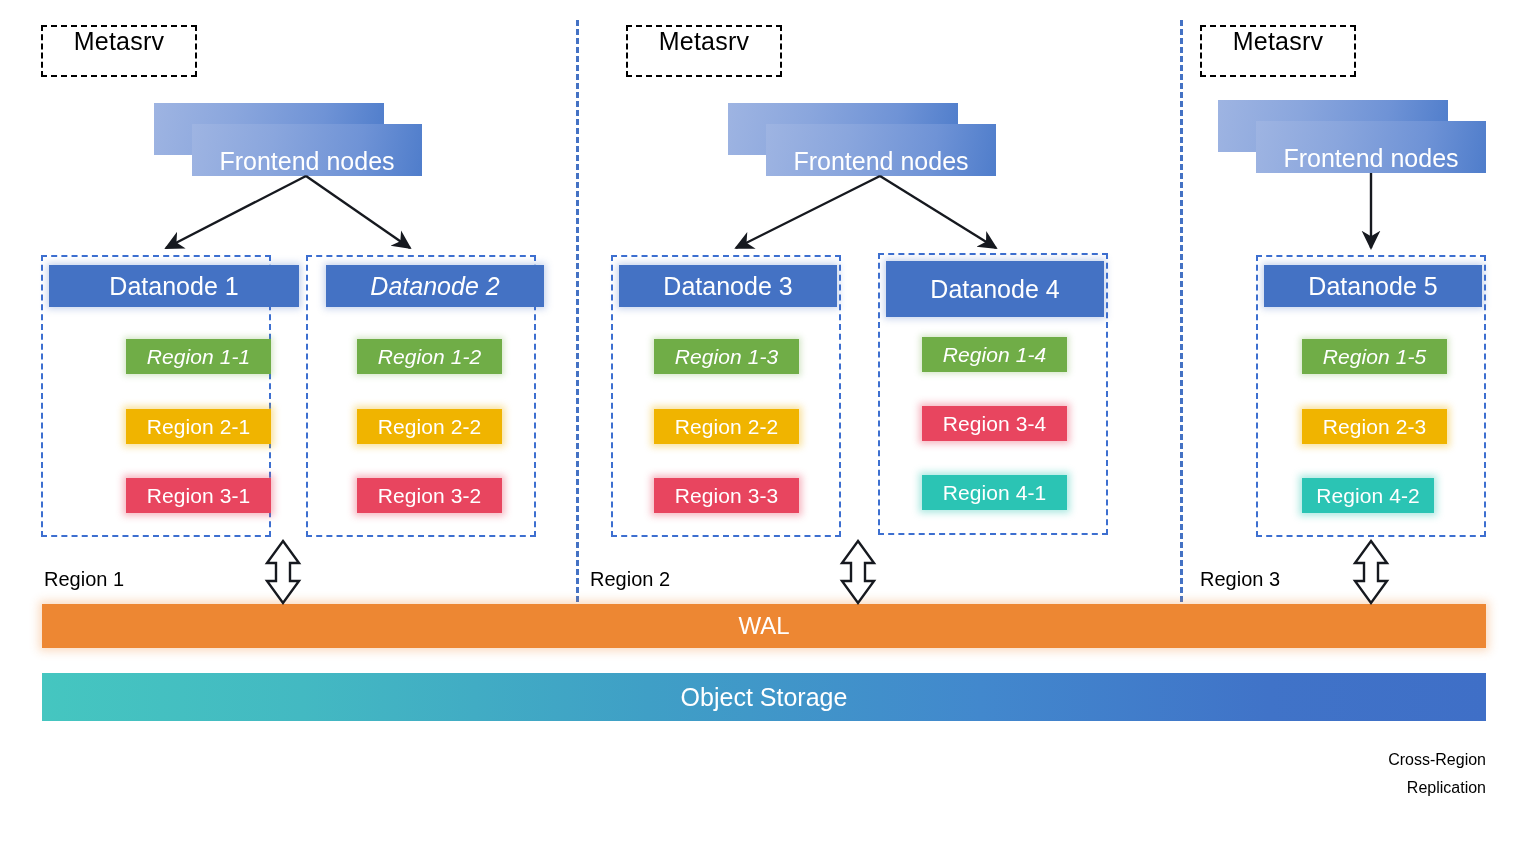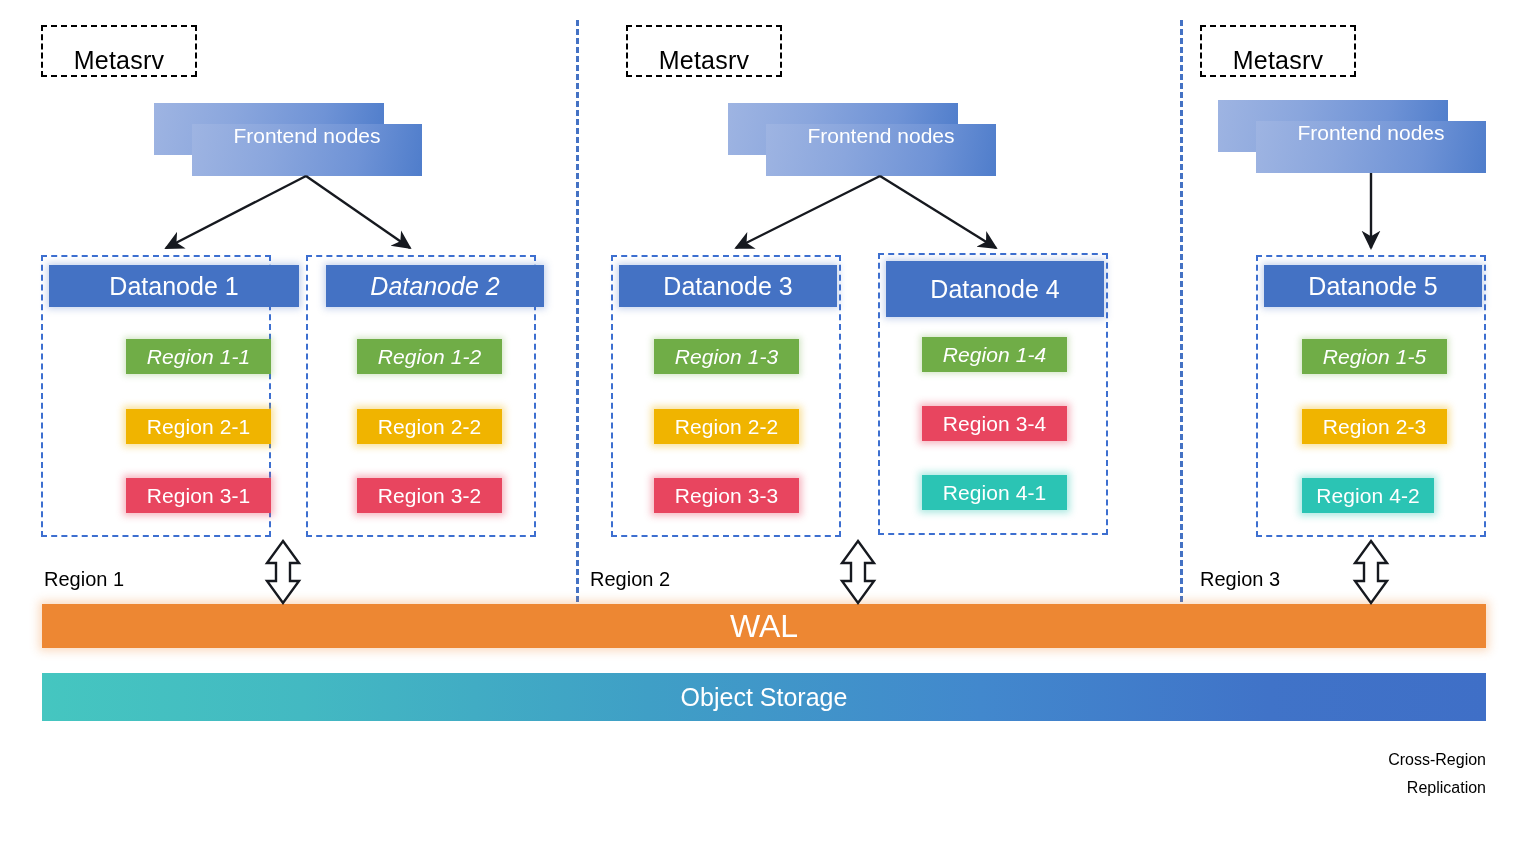--- a/index.html
+++ b/index.html
@@ -18,39 +18,39 @@
     background: #ffffff;
     overflow: hidden;
   }
   .abs { position: absolute; }
 
   
   .metasrv {
     border: 2.5px dashed #000000;
     background: #ffffff;
     display: flex;
-    align-items: flex-end;
+    align-items: flex-start;
     justify-content: center;
     font-size: 25px;
     color: #000000;
     letter-spacing: .2px;
   }
 
   
   .fe-group { position: absolute; }
   .fe-back, .fe-front {
     position: absolute;
     background: linear-gradient(100deg, #9eb4e2 0%, #8aa6dd 35%, #6f93d6 72%, #4f7dcb 100%);
   }
   .fe-front {
     display: flex;
-    align-items: flex-start;
-    justify-content: center;
-    color: #ffffff;
-    font-size: 21px;
+    align-items: flex-end;
+    justify-content: center;
+    color: #ffffff;
+    font-size: 25px;
     white-space: nowrap;
   }
 
   
   .dn-box {
     position: absolute;
     border: 2.5px dashed #3d6fd0;
     background: #ffffff;
     box-sizing: border-box;
   }
@@ -97,21 +97,21 @@
 
   
   .wal-bar {
     position: absolute;
     background: #ed8733;
     box-shadow: 0 0 9px 3px rgba(237,135,51,0.30);
     display: flex;
     align-items: center;
     justify-content: center;
     color: #ffffff;
-    font-size: 32px;
+    font-size: 24px;
   }
   .obj-bar {
     position: absolute;
     background: linear-gradient(90deg, #45c6c0 0%, #43b9c2 18%, #3f9fc6 42%, #4288cd 65%, #4073c8 85%, #3f6fc7 100%);
     display: flex;
     align-items: center;
     justify-content: center;
     color: #ffffff;
     font-size: 25px;
   }

